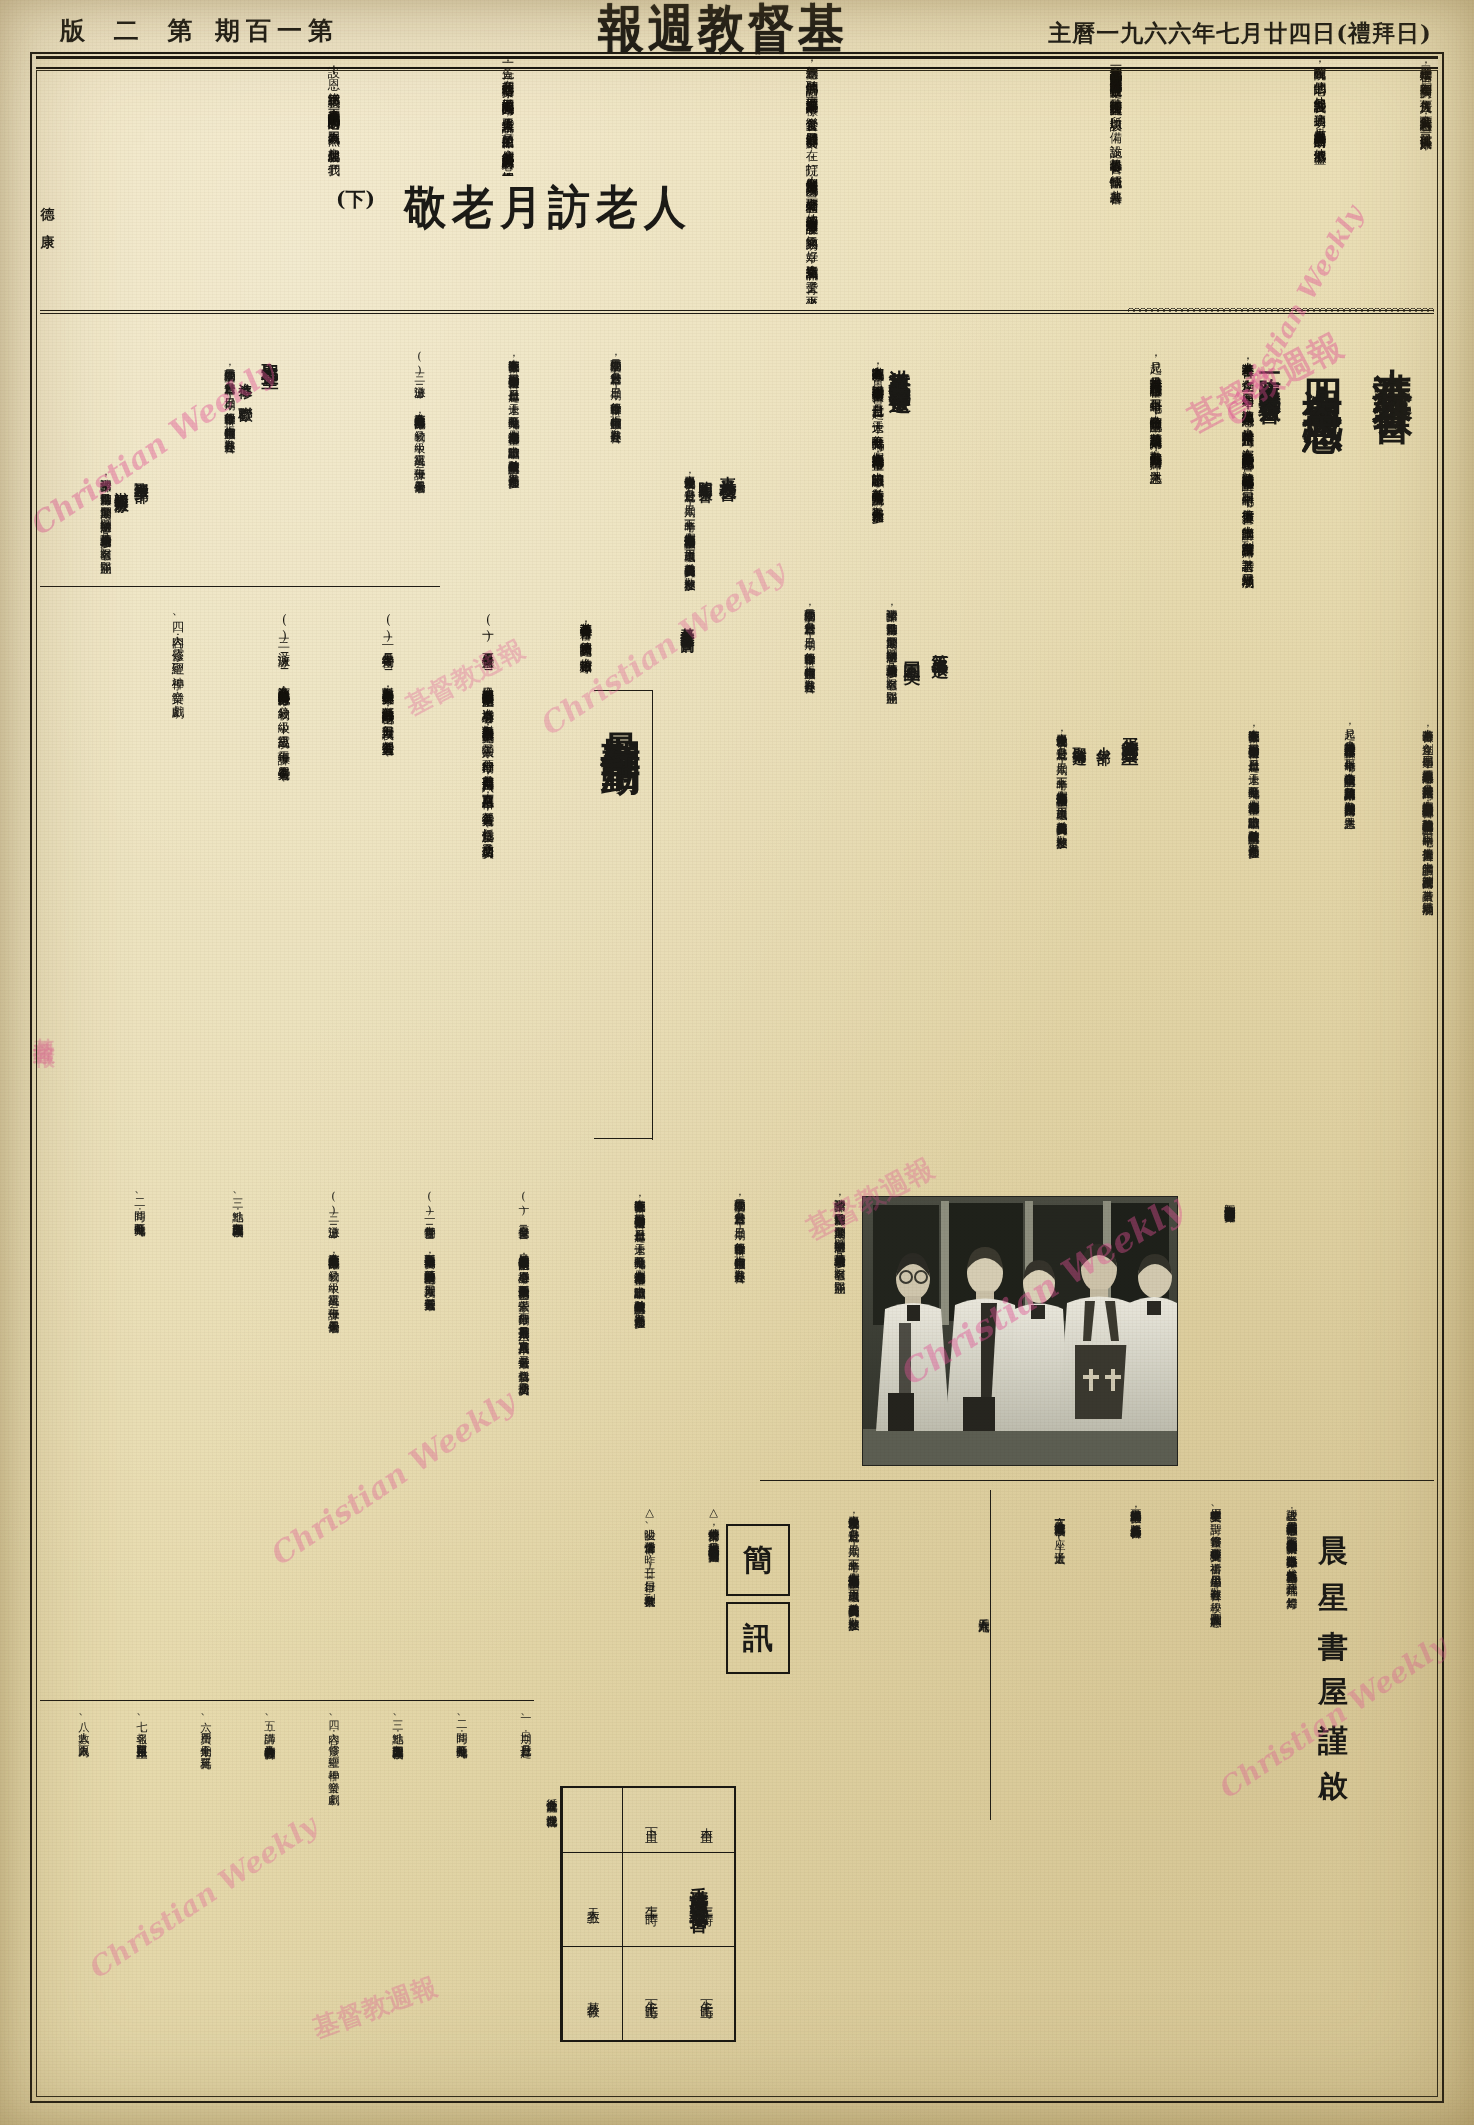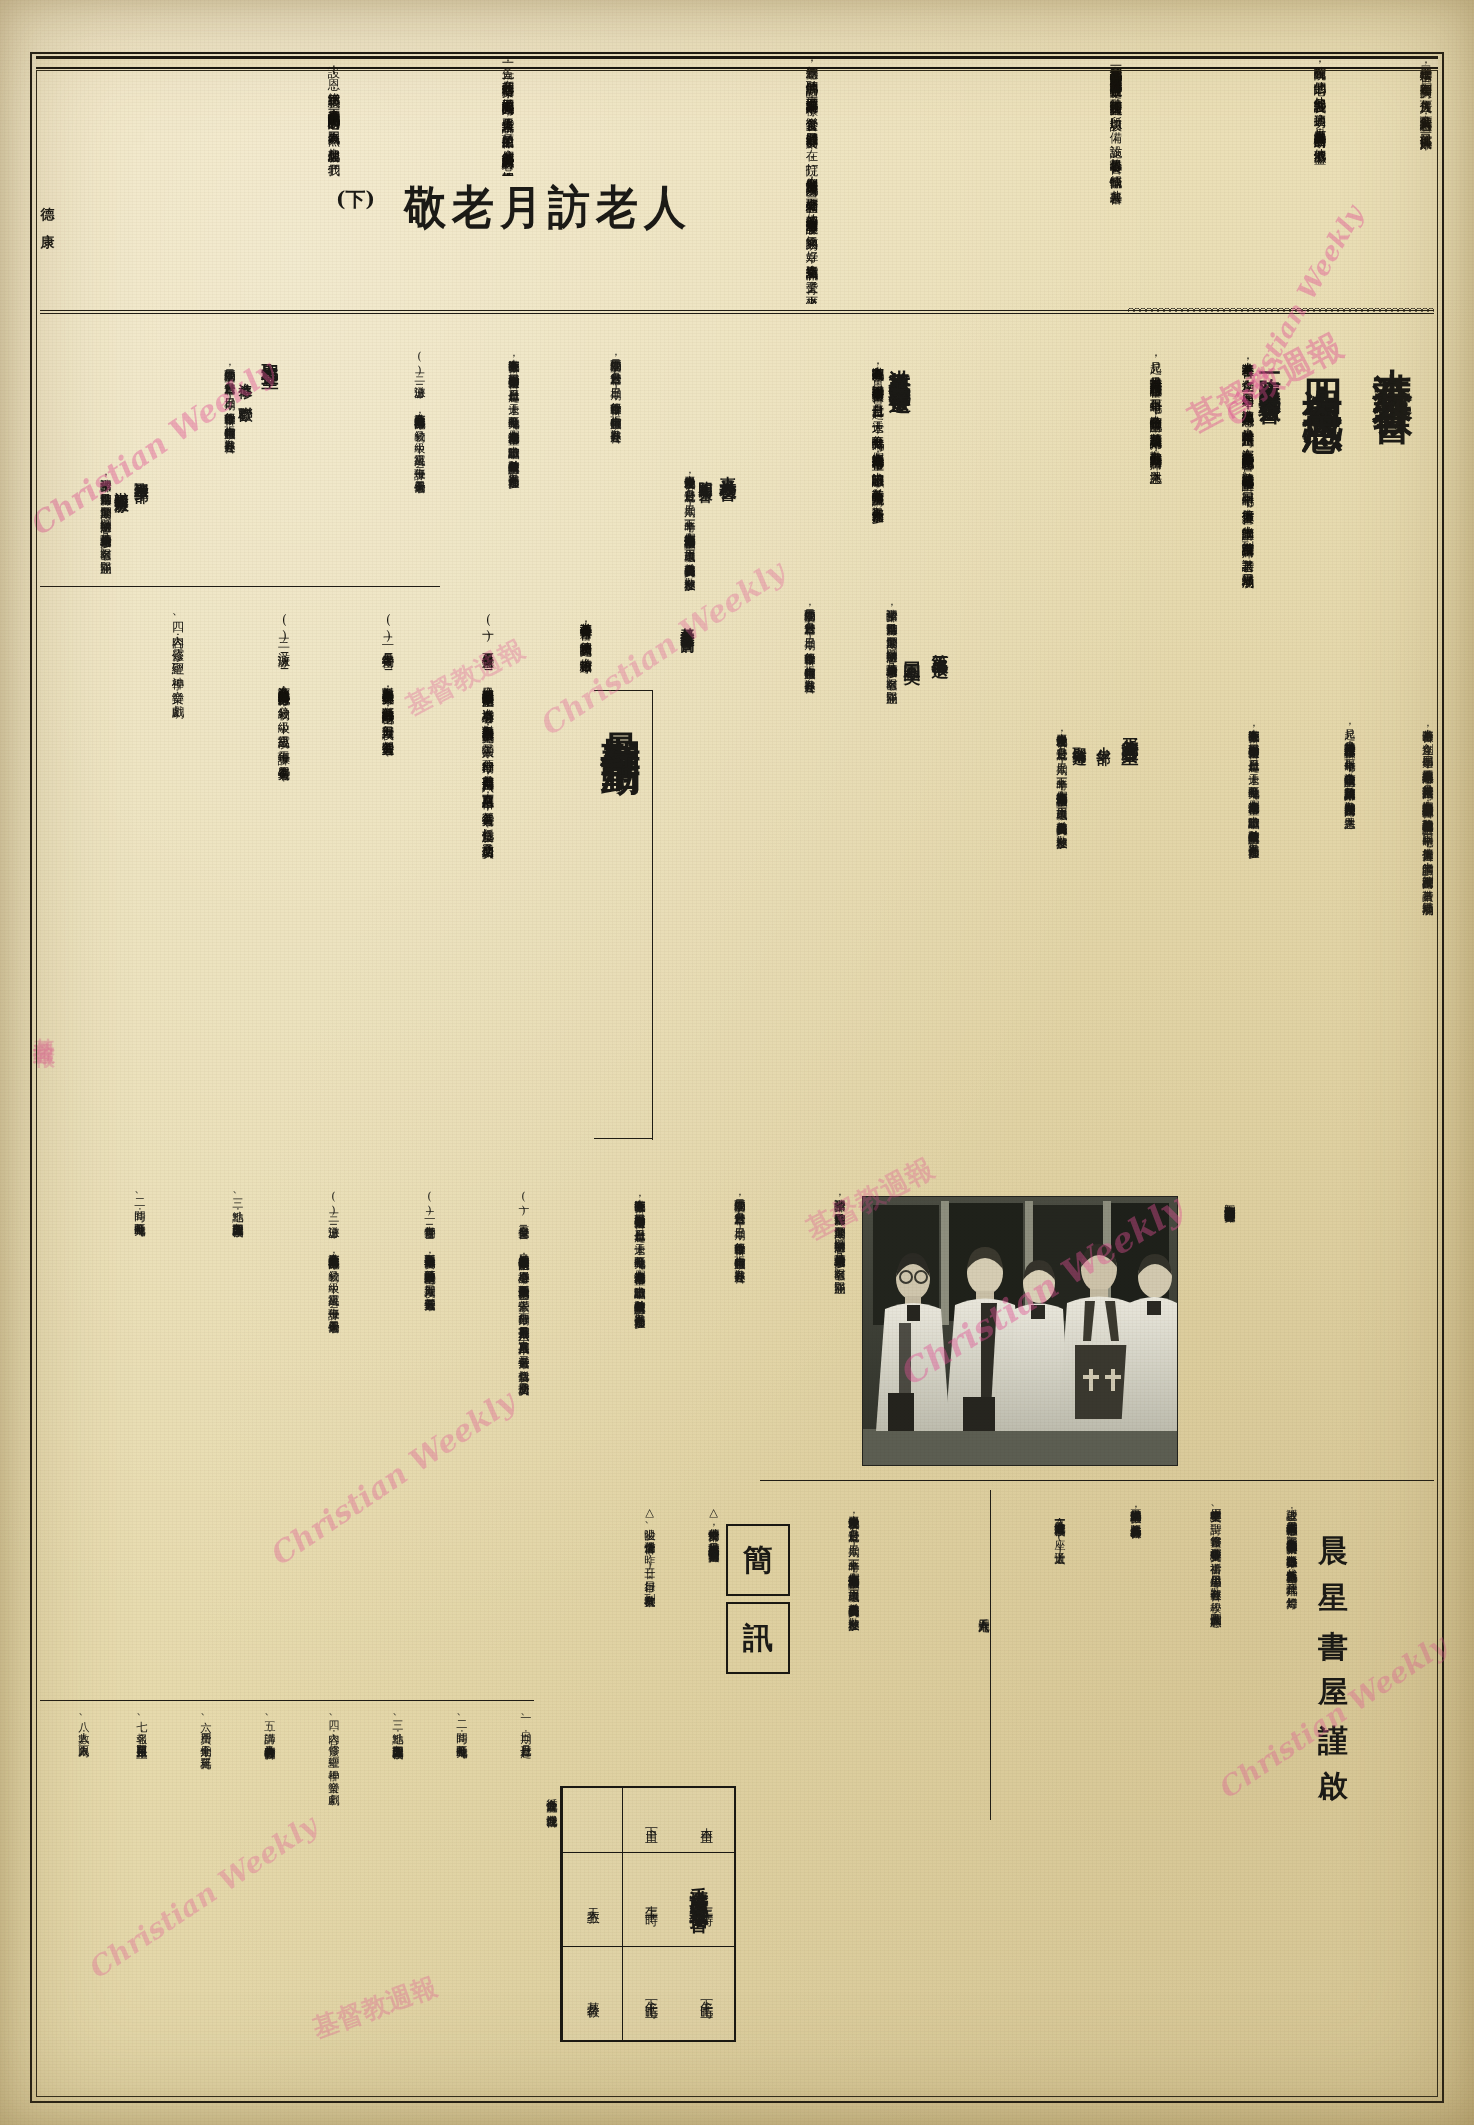--- a/index.html
+++ b/index.html
@@ -192,20 +192,26 @@
     color:rgba(222,60,140,.45);font-weight:bold;
     writing-mode:vertical-rl;text-orientation:upright;
     letter-spacing:2px;user-select:none;
   }
 </style>
 </head>
 <body>
 
 <div class="page">
 
+  <div class="masthead">
+    <div class="mh-left">版 二 第</div>
+    <div class="mh-issue">期百一第</div>
+    <div class="mh-title">報週教督基</div>
+    <div class="mh-date">主曆一九六六年七月廿四日(禮拜日)</div>
+  </div>
   <div class="rule-top"></div>
 
   <div class="frame"></div>
 
   <div class="feature-title" style="left:404px;top:180px;">敬老月訪老人</div>
   <div class="feature-sub" style="left:336px;top:186px;">(下)</div>
 
   <div class="blk hl-xs" style="left:40px;top:196px;height:60px;">德</div>
   <div class="blk hl-xs" style="left:40px;top:222px;height:60px;">康</div>
 

